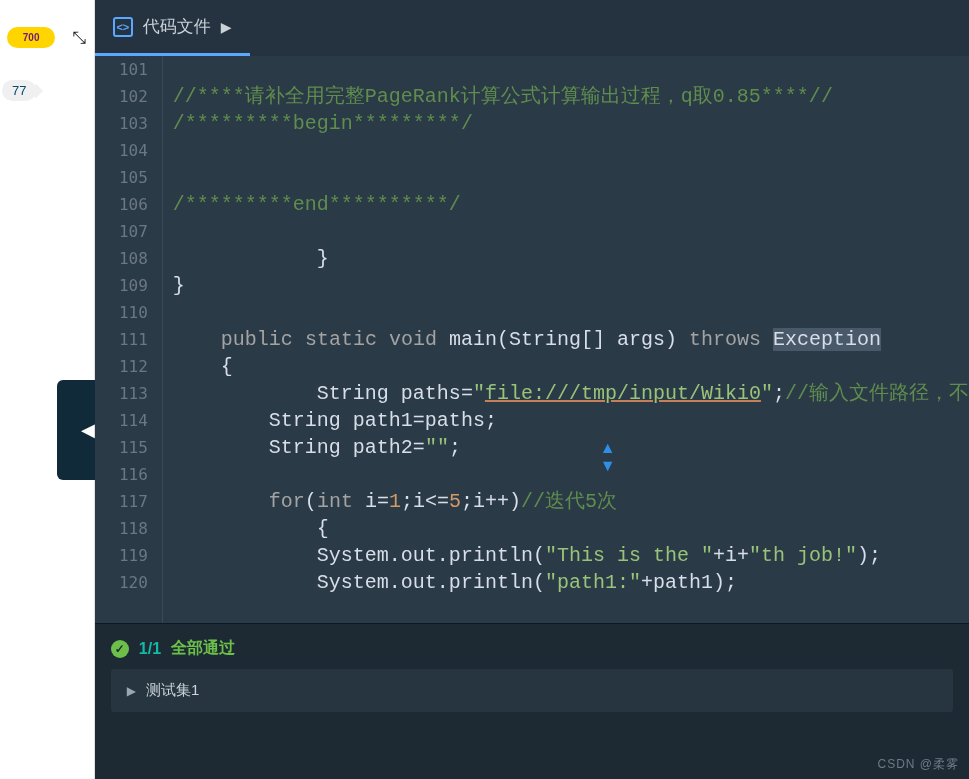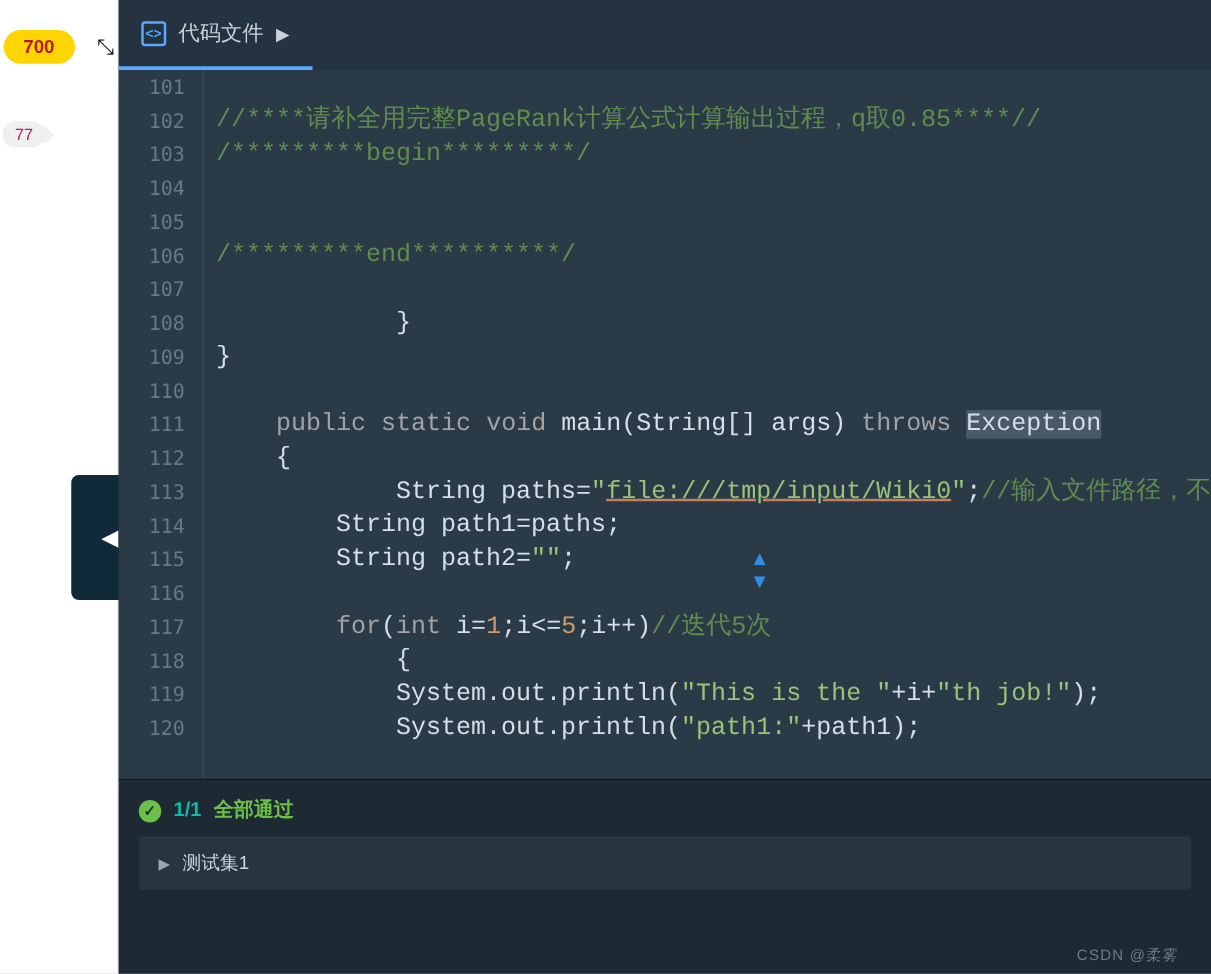--- a/index.html
+++ b/index.html
@@ -2,23 +2,23 @@
 <html><head>
 <meta charset="utf-8">
 <style>
   * { box-sizing: border-box; margin: 0; padding: 0; }
   html, body { width: 969px; height: 779px; overflow: hidden; font-family: "Segoe UI", "Microsoft YaHei", Arial, sans-serif; }
   body { display: flex; background: #fff; }
 
   
   .sidebar { width: 118px; height: 100%; background: #ffffff; border-right: 1px solid #e0e0e0; position: relative; }
   .sidebar-top { height: 76px; background: #ffffff; display: flex; align-items: center; justify-content: center; gap: 18px; border-bottom: 1px solid rgba(0,0,0,0); }
-  .pill { background: #ffd500; color: #b91c1c; font-weight: 600; padding: 5px 16px; border-radius: 18px; font-size: 15px; }
+  .pill { background: #ffd500; color: #701a75; font-weight: 600; padding: 5px 16px; border-radius: 18px; font-size: 10px; }
   .expand { color: #111; font-size: 17px; line-height: 1; transform: rotate(90deg); display:inline-block; }
-  .bubble { position: absolute; top: 97px; left: 2px; background: #f0f0f0; color: #be185d; border-radius: 12px; padding: 3px 10px; font-size: 13px; }
+  .bubble { position: absolute; top: 80px; left: 2px; background: #f0f0f0; color: #0c4a6e; border-radius: 12px; padding: 3px 10px; font-size: 13px; }
   .bubble::after { content:""; position:absolute; top:50%; right:-5px; width:10px; height:10px; background:#f0f0f0; transform: translateY(-50%) rotate(45deg); }
 
   .collapse-handle { position: absolute; left: 57px; top: 380px; width: 62px; height: 100px; background: #102a3a; border-radius: 6px 0 0 6px; display: flex; align-items: center; justify-content: center; }
   .collapse-handle-inner { color: #fff; font-size: 18px; }
 
   
   .main { flex: 1; height: 100%; background: #253340; display: flex; flex-direction: column; position: relative; }
 
   .tabs { height: 56px; display: flex; align-items: stretch; background: #253340; }
   .tab { display: flex; align-items: center; gap: 10px; padding: 0 18px; color: #c9d1d9; font-size: 17px; border-bottom: 3px solid transparent; }
@@ -45,21 +45,21 @@
   
   .results { height: 156px; background: #1d2a34; border-top: 1px solid #0e1820; display:flex; flex-direction:column; }
   .results-tabs { height: 46px; display:flex; padding-left: 40px; align-items:flex-end; }
   .results-tab { color:#d0d5da; font-size:16px; padding: 10px 4px; border-bottom: 2px solid #cfd5da; }
   .results-summary { display:flex; align-items:center; gap:10px; padding: 14px 16px 10px 16px; color:#6cc04a; font-size:16px; font-weight:600; }
   .check-ico { width:18px; height:18px; border-radius:50%; background:#6cc04a; display:inline-flex; align-items:center; justify-content:center; color:#1d2a34; font-size:12px; }
   .score { color:#14b8a6; }
   .test-set { margin: 0 16px 12px 16px; background:#263540; border-radius:3px; padding: 12px 16px; color:#cfd5da; display:flex; align-items:center; gap:10px; font-size:15px; }
   .test-set .tri { color:#9aa7b3; font-size:12px; }
 
-  .watermark { position:absolute; right:26px; bottom:6px; color:#6e7b87; font-size:12px; letter-spacing:1px; }
+  .watermark { position:absolute; right:10px; bottom:6px; color:#6e7b87; font-size:12px; letter-spacing:1px; }
 </style>
 </head>
 <body>
 
 <div class="sidebar">
   <div class="sidebar-top">
     <span class="pill">700</span>
     <span class="expand">⤢</span>
   </div>
   <div class="bubble">77</div>

